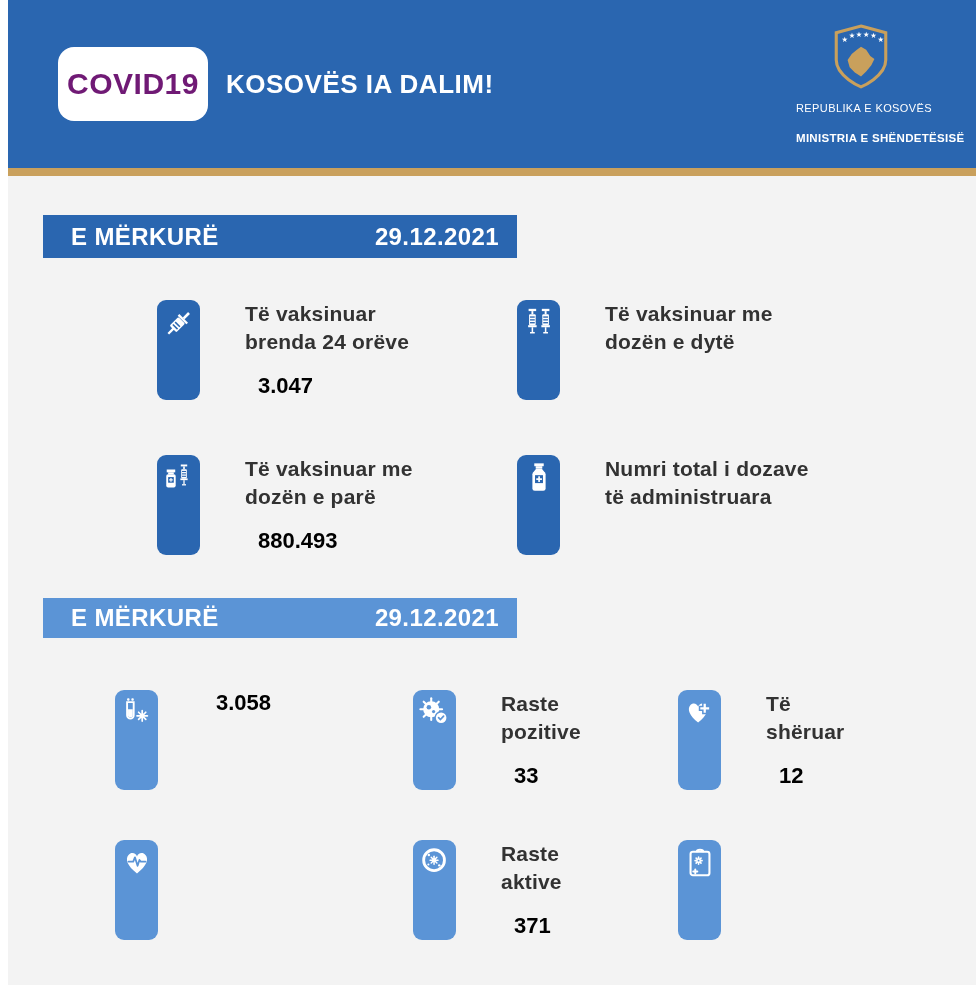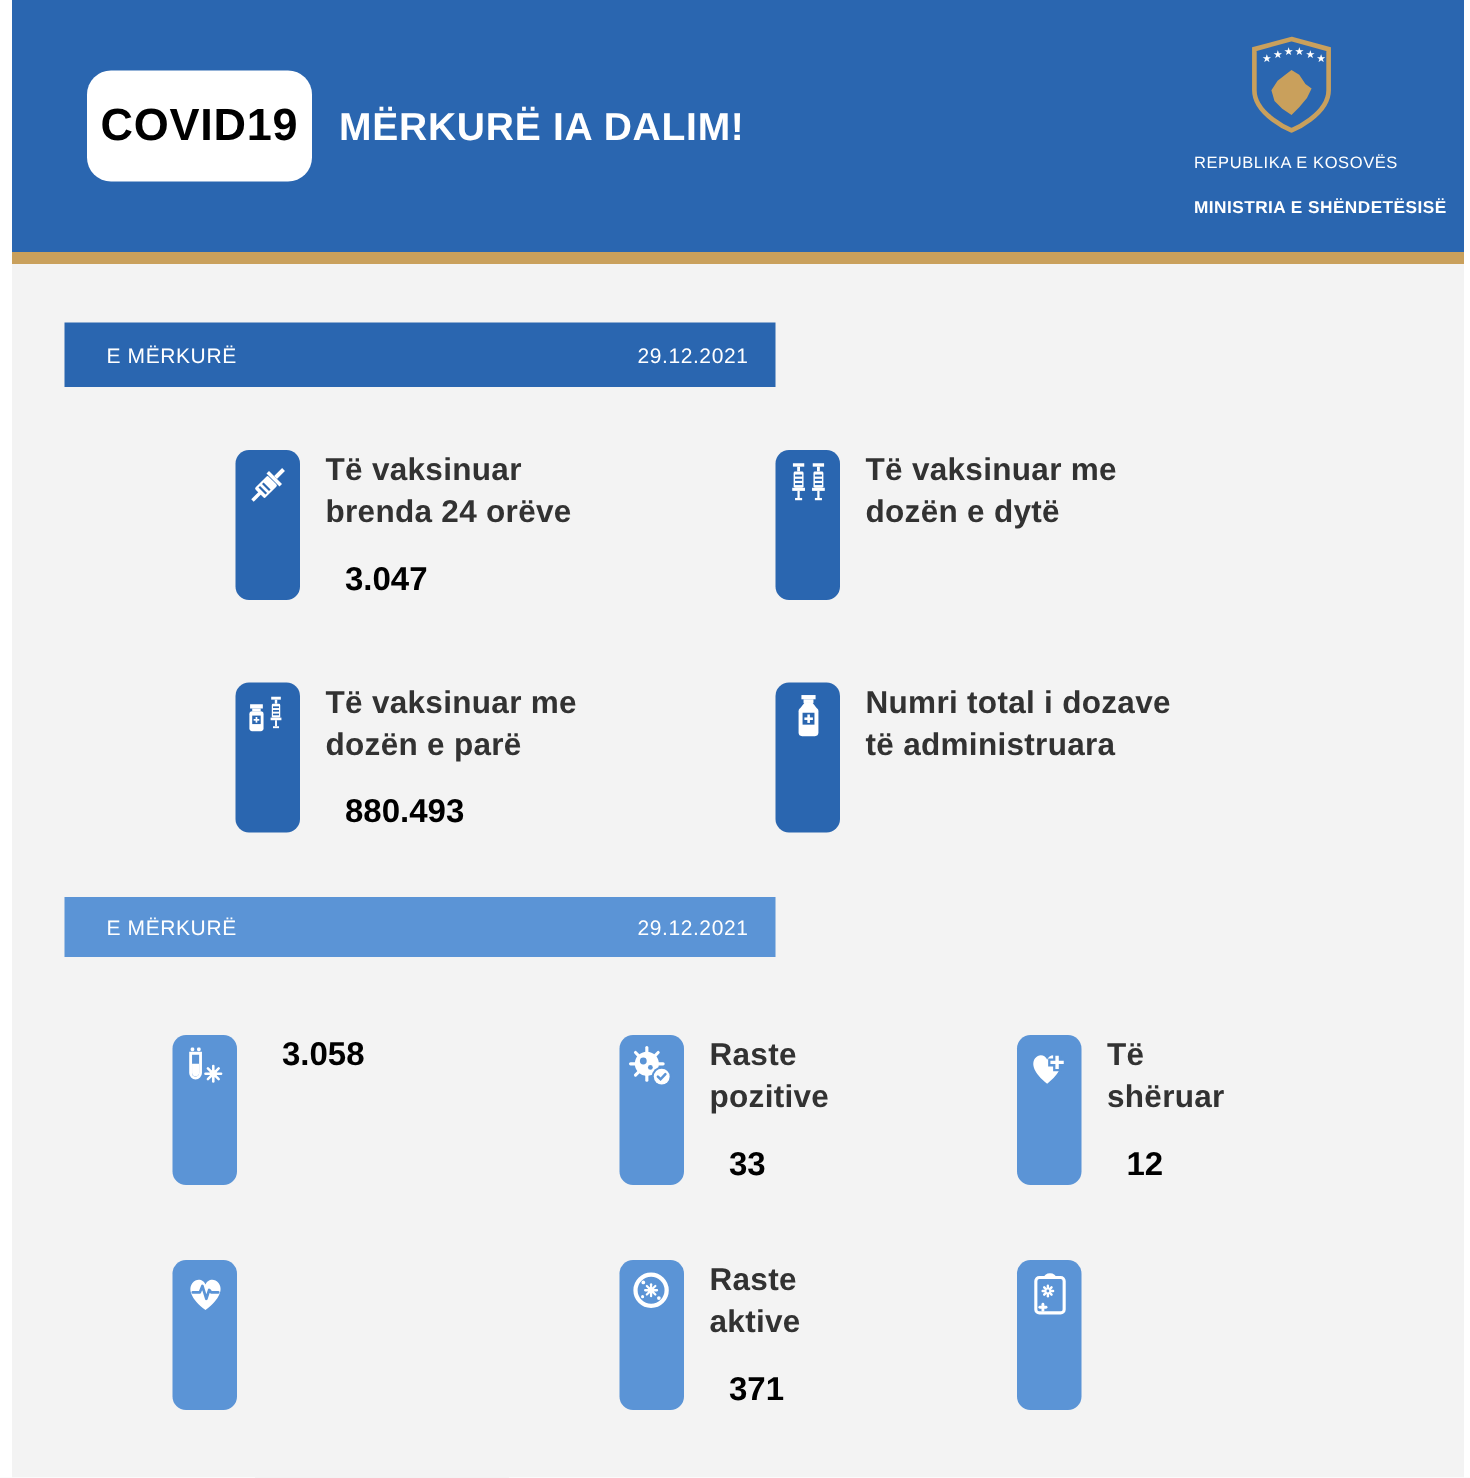--- a/index.html
+++ b/index.html
@@ -4,56 +4,56 @@
 <style>
   html,body{margin:0;padding:0;background:#ffffff;}
   body{font-family:"Liberation Sans","DejaVu Sans",sans-serif;width:980px;height:985px;position:relative;}
   .page{margin:0 4px 0 8px;background:#f3f3f3;height:985px;overflow:hidden;}
 
   
   .header{background:#2a66b0;height:168px;position:relative;display:flex;align-items:center;}
   .gold-bar{height:8px;background:#c9a05c;}
   .covid-badge{background:#ffffff;border-radius:16px;width:150px;height:74px;margin-left:50px;
     display:flex;align-items:center;justify-content:center;}
-  .covid-badge span{color:#000000;font-size:30px;font-weight:800;letter-spacing:.5px;text-align:right;}
+  .covid-badge span{color:#701a75;font-size:30px;font-weight:800;letter-spacing:.5px;text-align:right;}
   .slogan{color:#ffffff;font-size:26px;font-weight:800;margin-left:18px;letter-spacing:.5px;}
   .emblem{position:absolute;right:50px;top:24px;width:130px;text-align:center;}
   .emblem .gov1{color:#ffffff;font-size:11px;font-weight:400;letter-spacing:.4px;margin-top:8px;white-space:nowrap;}
   .emblem .gov2{color:#ffffff;font-size:11.5px;font-weight:800;letter-spacing:.3px;margin-top:18px;white-space:nowrap;}
 
   
   .banner{width:474px;height:43px;margin-left:35px;display:flex;align-items:center;
     justify-content:space-between;box-sizing:border-box;padding:0 18px 0 28px;}
   .banner.dark{background:#2a66b0;margin-top:39px;}
   .banner.light{background:#5b94d6;margin-top:43px;height:40px;}
-  .banner span{color:#ffffff;font-weight:400;font-size:14px;letter-spacing:.4px;}
+  .banner span{color:#ffffff;font-weight:700;font-size:24px;letter-spacing:.4px;}
 
   
   .grid{display:grid;}
   .grid.vax{margin-left:149px;margin-top:42px;grid-template-columns:360px 360px;row-gap:55px;}
   .grid.cases{margin-left:107px;margin-top:52px;grid-template-columns:298px 265px 1fr;row-gap:50px;}
-  .card{display:flex;}
+  .card{display:flex;gap:28px;}
   .tile{width:43px;height:100px;border-radius:9px;flex:0 0 43px;display:flex;justify-content:center;}
   .vax .tile{background:#2a66b0;color:#2a66b0;}
   .cases .tile{background:#5b94d6;color:#5b94d6;}
   .tile svg{margin-top:6px;}
   .card-text{margin-left:17px;display:flex;flex-direction:column;justify-content:space-between;height:100px;}
   .label{font-size:21px;font-weight:700;color:#323232;line-height:1.32;letter-spacing:.2px;}
   .value{font-size:22px;font-weight:800;color:#000000;padding-left:13px;padding-bottom:1px;}
 </style>
 </head>
 <body>
 
 <div class="page">
 
   <div class="header">
     <div class="covid-badge">
       <span>COVID19</span>
     </div>
-    <div class="slogan">MËRKURË IA DALIM!</div>
+    <div class="slogan">KOSOVËS IA DALIM!</div>
 
     <div class="emblem">
       <span>
         <svg width="62" height="66" viewBox="0 0 60 64">
           <path d="M30 2 L54 8.5 V35 C54 51 30 61 30 61 C30 61 6 51 6 35 V8.5 Z" fill="none" stroke="#c9a05c" stroke-width="3"></path>
           <text x="11" y="17" font-size="7" fill="#ffffff">★</text>
           <text x="18" y="14" font-size="7" fill="#ffffff">★</text>
           <text x="25" y="12.5" font-size="7" fill="#ffffff">★</text>
           <text x="32" y="12.5" font-size="7" fill="#ffffff">★</text>
           <text x="39" y="14" font-size="7" fill="#ffffff">★</text>

